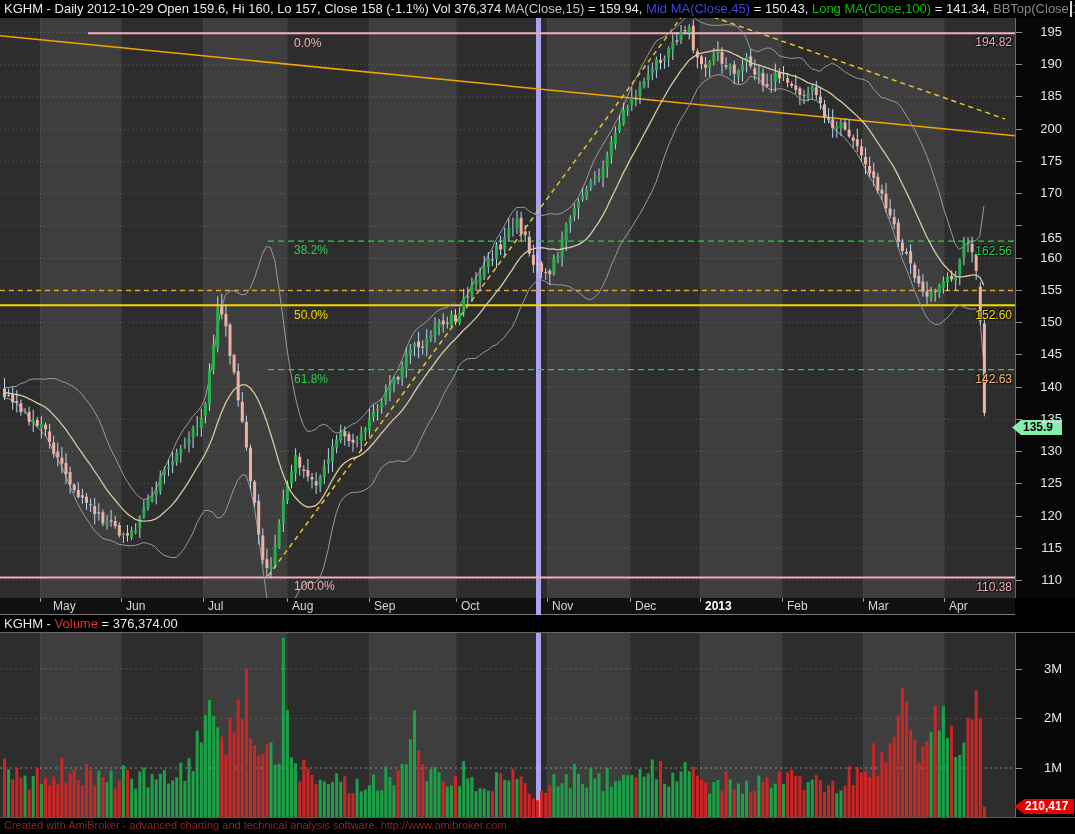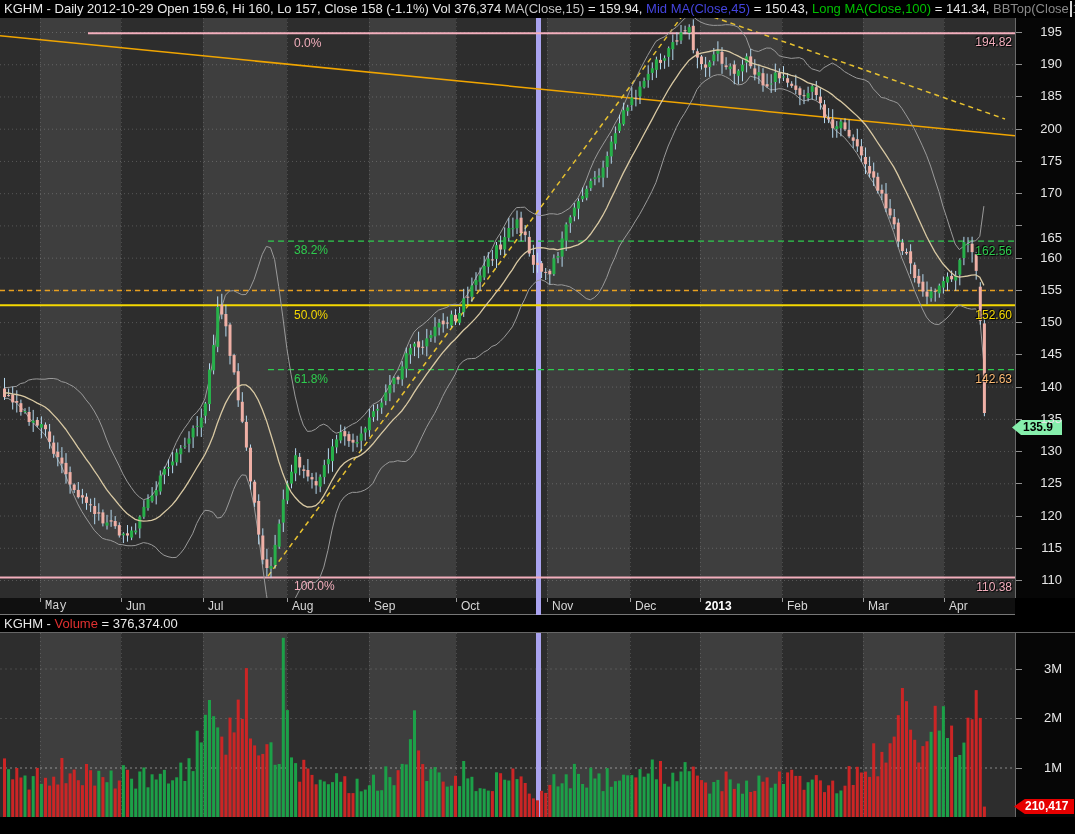--- a/index.html
+++ b/index.html
@@ -649,21 +649,21 @@
       <div class="ylab" style="top: 490.529px;">120</div>
       <div class="ytick" style="top: 529.765px;"></div>
       <div class="ylab" style="top: 522.765px;">115</div>
       <div class="ytick" style="top: 562px;"></div>
       <div class="ylab" style="top: 555px;">110</div>
     </div>
 
   <div id="month-axis">
     <div id="cursor-month" style="left: 536px;"></div>
   <div class="mtick" style="left: 40px;"></div>
-      <div class="mlabel" style="left: 45px; font-family: Liberation Mono, monospace;">May</div>
+      <div class="mlabel" style="left: 53px;">May</div>
       <div class="mtick" style="left: 121px;"></div>
       <div class="mlabel" style="left: 126px;">Jun</div>
       <div class="mtick" style="left: 203px;"></div>
       <div class="mlabel" style="left: 208px;">Jul</div>
       <div class="mtick" style="left: 287px;"></div>
       <div class="mlabel" style="left: 292px;">Aug</div>
       <div class="mtick" style="left: 369px;"></div>
       <div class="mlabel" style="left: 374px;">Sep</div>
       <div class="mtick" style="left: 456px;"></div>
       <div class="mlabel" style="left: 461px;">Oct</div>
@@ -962,14 +962,15 @@
   <div id="vol-axis">
     <div class="flag" id="vol-flag">210,417</div>
   <div class="ytick" style="top: 35.5px;"></div>
       <div class="ylab" style="top: 28.5px;">3M</div>
       <div class="ytick" style="top: 85px;"></div>
       <div class="ylab" style="top: 78px;">2M</div>
       <div class="ytick" style="top: 134.5px;"></div>
       <div class="ylab" style="top: 127.5px;">1M</div>
     </div>
 
+  <div id="footer">Created with AmiBroker - advanced charting and technical analysis software. http://www.amibroker.com</div>
 
 </div>
 
 </body></html>

